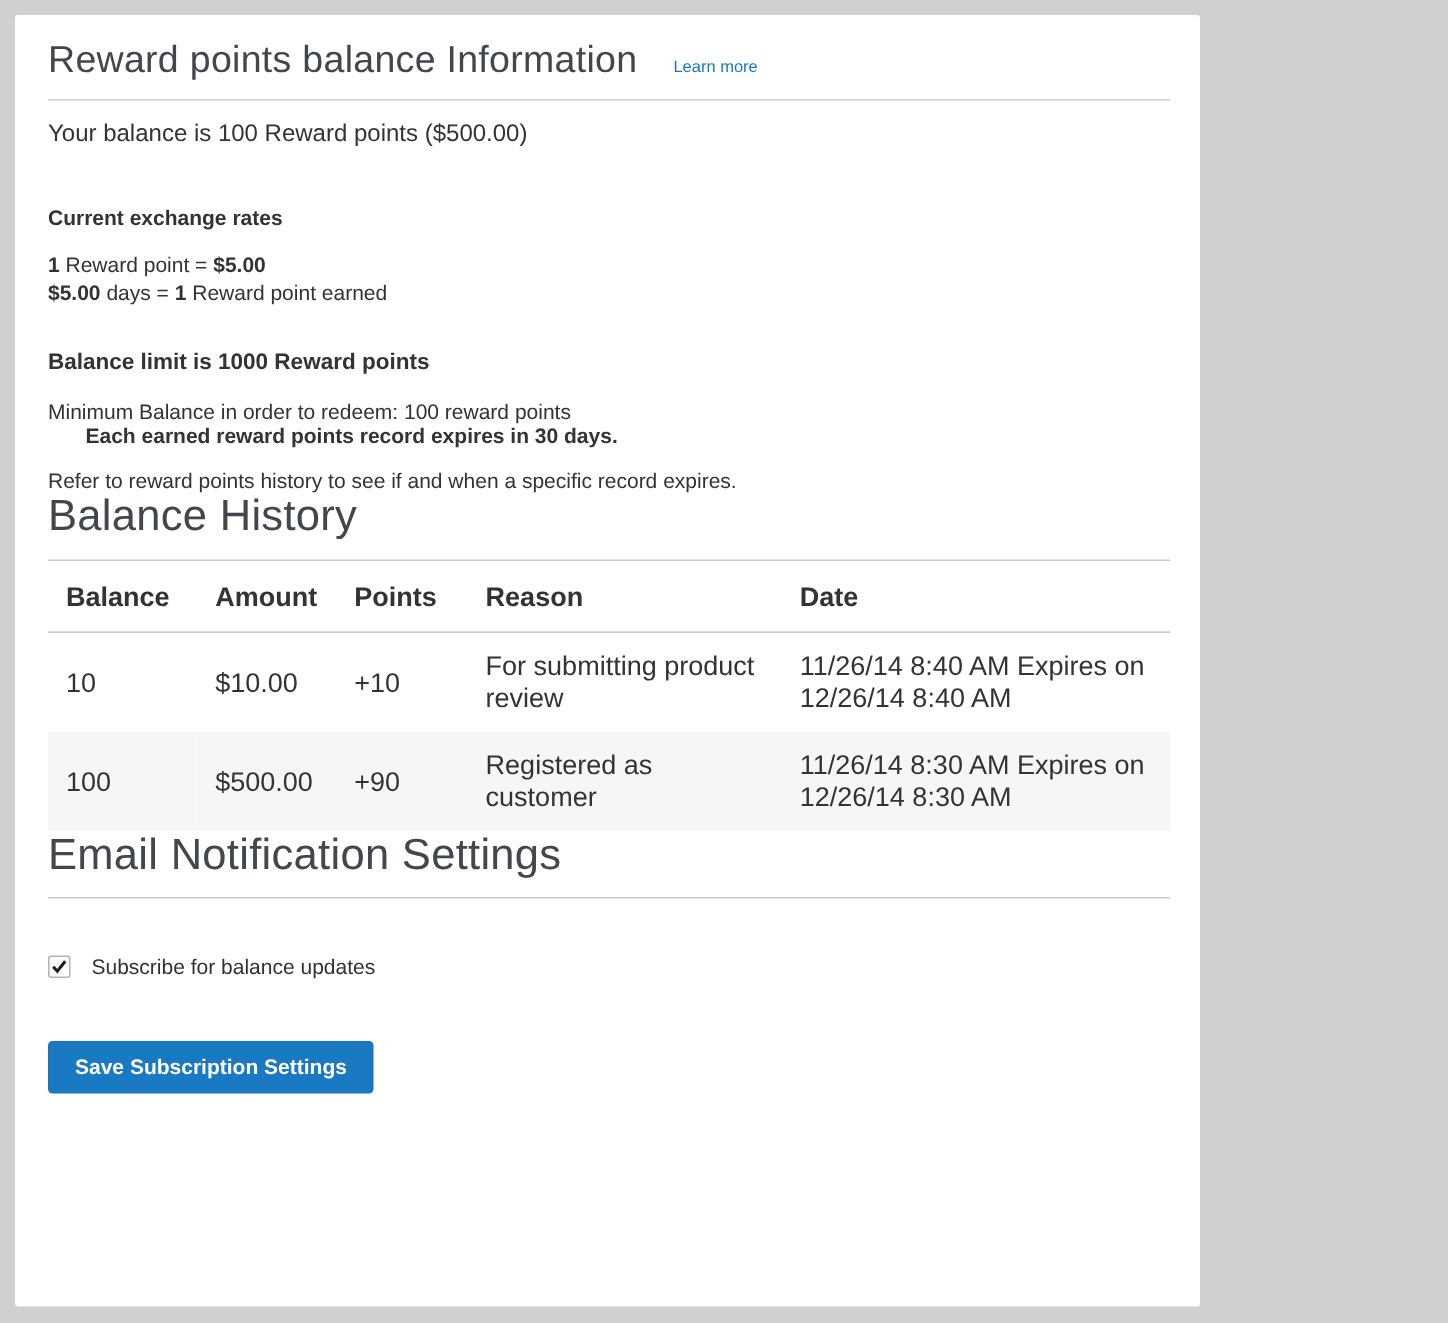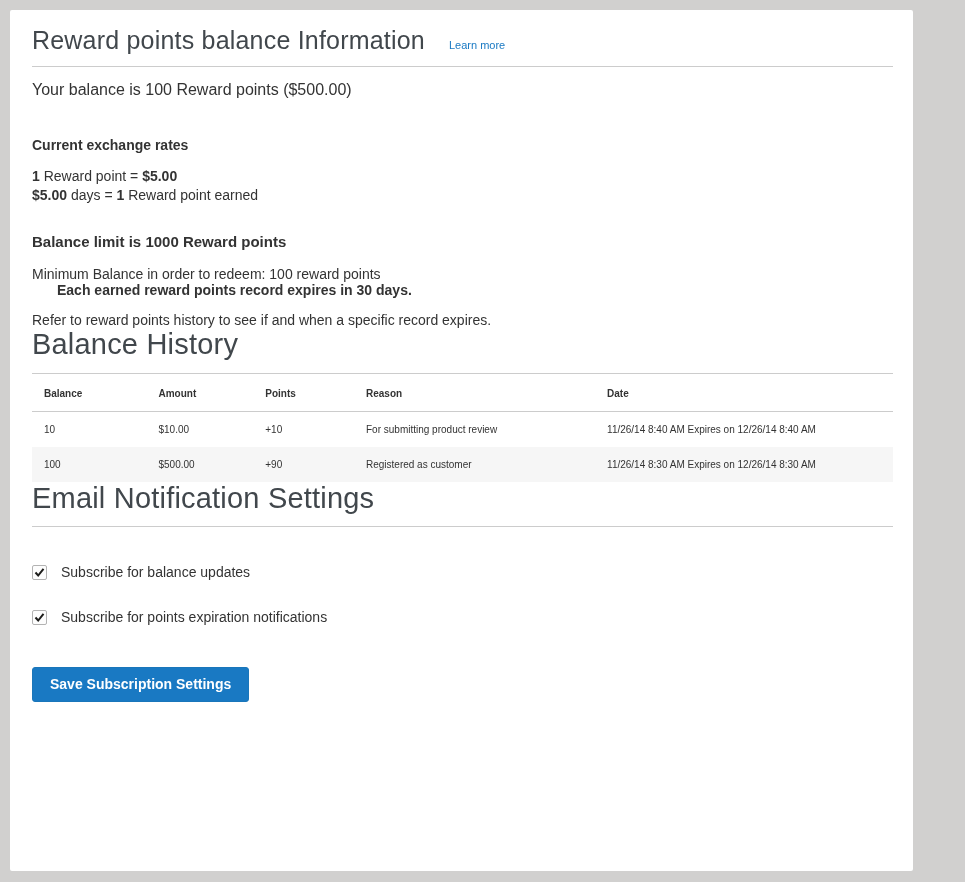--- a/index.html
+++ b/index.html
@@ -19,21 +19,21 @@
     height: 882px;
     background: var(--page-background);
     padding: 10px;
     font-family: "Liberation Sans", sans-serif;
     color: var(--text);
     overflow: hidden;
   }
   .card {
     background: var(--card-background);
     border-radius: 2px;
-    width: 903px;
+    width: 790px;
     height: 861px;
     padding: 16px 20px 24px 22px;
   }
   .page-header {
     display: flex;
     align-items: baseline;
   }
   .page-title {
     font-size: 25px;
     font-weight: 400;
@@ -90,21 +90,21 @@
     font-size: 29px;
     font-weight: 400;
     color: #41474c;
     margin: 0;
     letter-spacing: 0.2px;
   }
   .history-title { margin-top: 52px; }
   .history-table {
     width: 100%;
     border-collapse: collapse;
-    font-size: 10px;
+    font-size: 18px;
     margin-top: 12px;
     border-top: 1px solid var(--divider);
   }
   .history-table th {
     text-align: left;
     font-weight: 700;
     padding: 14px 10px 12px 12px;
     border-bottom: 1px solid var(--divider);
   }
   .history-table td {
@@ -221,24 +221,16 @@
 
   <div class="checkbox-row">
     <span class="checkbox">
       <svg width="11" height="11" viewBox="0 0 11 11">
           <polyline points="1.5,5.5 4.2,8.5 9.5,1.8" fill="none" stroke="#1d1d1b" stroke-width="2"></polyline>
         </svg>
     </span>
     <span class="checkbox-label">Subscribe for balance updates</span>
   </div>
 
-  <div class="checkbox-row">
-    <span class="checkbox">
-      <svg width="11" height="11" viewBox="0 0 11 11">
-          <polyline points="1.5,5.5 4.2,8.5 9.5,1.8" fill="none" stroke="#1d1d1b" stroke-width="2"></polyline>
-        </svg>
-    </span>
-    <span class="checkbox-label">Subscribe for points expiration notifications</span>
-  </div>
 
   <button class="save-button">Save Subscription Settings</button>
 
 </div>
 
 </body></html>

